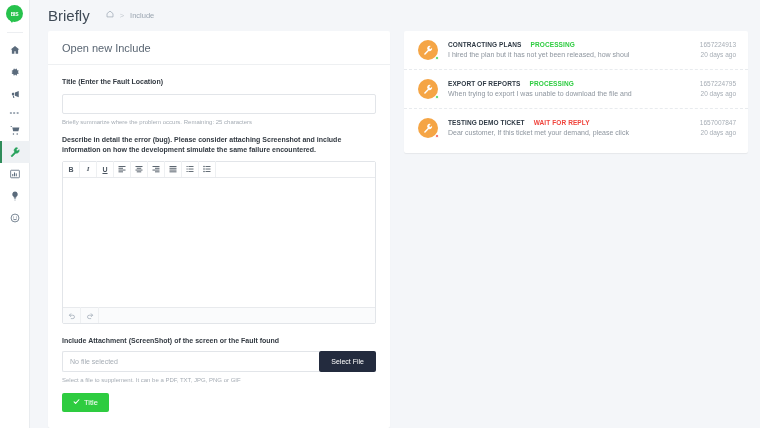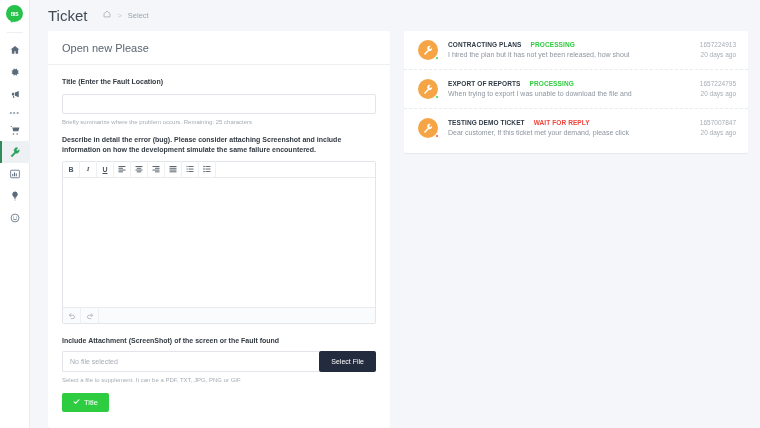--- a/index.html
+++ b/index.html
@@ -238,36 +238,36 @@
             <circle cx="10.2" cy="6.4" r="0.8" fill="#5b6b7c" stroke="none"></circle>
             <path d="M5.3 9.6a3.2 3.2 0 0 0 5.4 0" stroke-linecap="round"></path>
           </svg>
       </span>
     </div>
   </nav>
 
   <div class="main">
 
     <header class="topbar">
-      <div class="page-title">Ticket</div>
+      <div class="page-title">Briefly</div>
       <div class="breadcrumb">
         <span>
           <svg width="8" height="8" viewBox="0 0 16 16" fill="none" stroke="#9aa5b1" stroke-width="1.4">
               <path d="M2 7.2 8 2.2l6 5v6.6H2V7.2z" stroke-linejoin="round"></path>
             </svg>
         </span>
         <span class="bc-sep">&gt;</span>
-        <span class="bc-link">Select</span>
+        <span class="bc-link">Include</span>
       </div>
     </header>
 
     <div class="content">
 
       <section class="card left-card">
-        <div class="card-head">Open new Please</div>
+        <div class="card-head">Open new Include</div>
         <div class="form-body">
 
           <div class="field-label">Title (Enter the Fault Location)</div>
           <input class="text-input" type="text" placeholder="" style="">
           <div class="helper">Briefly summarize where the problem occurs. Remaining: 25 characters</div>
 
           <div class="field-label">Describe in detail the error (bug). Please consider attaching Screenshot and include information on how the development simulate the same failure encountered.</div>
 
           <div class="editor">
             <div class="editor-toolbar">

